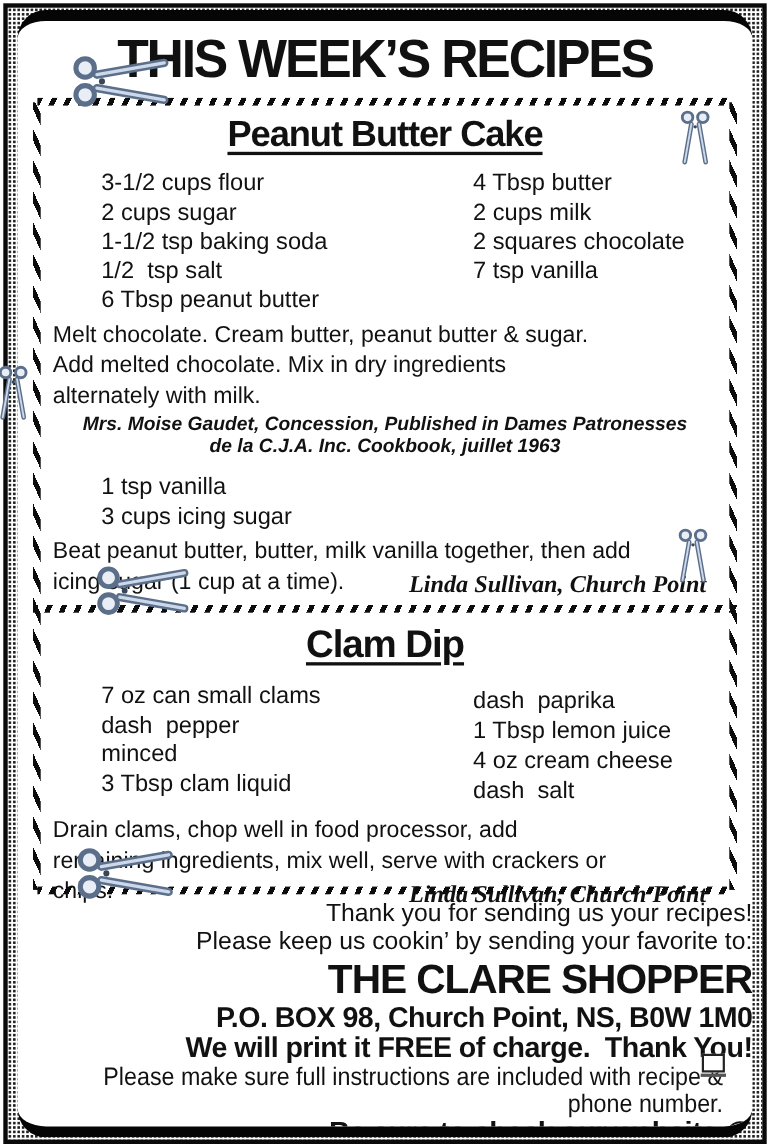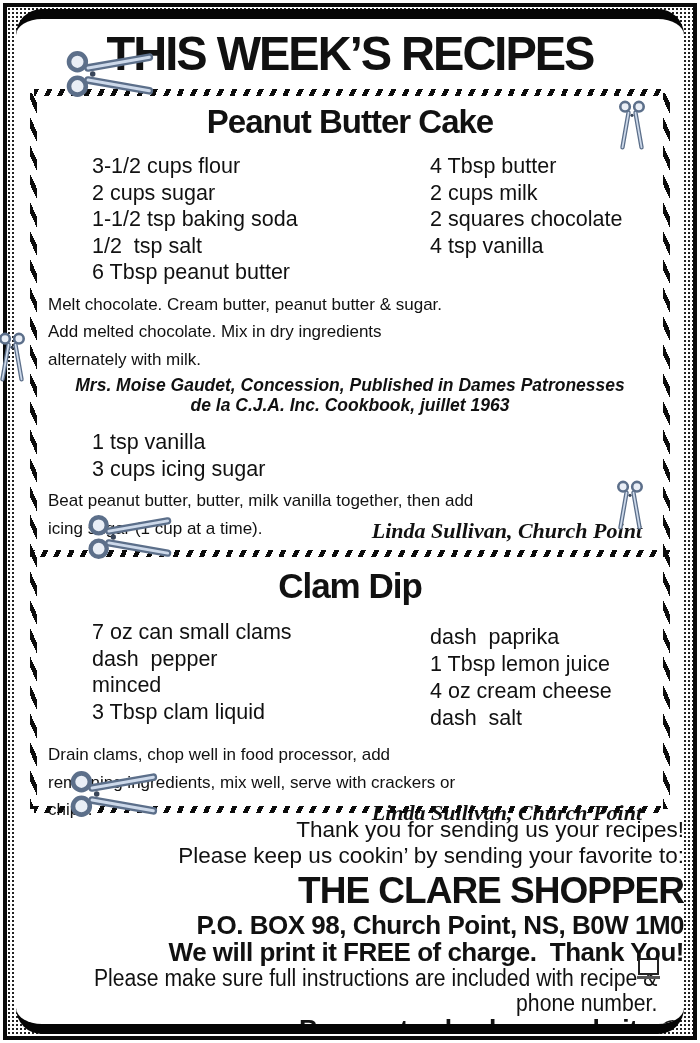--- a/index.html
+++ b/index.html
@@ -24,28 +24,28 @@
   .hash { position:absolute; z-index:1; }
   .hash.top    { left:4px; right:4px; top:0;    height:7px; background:repeating-linear-gradient(115deg,#0c0c0c 0 4.5px,transparent 4.5px 12px); }
   .hash.bottom { left:4px; right:4px; bottom:0; height:7px; background:repeating-linear-gradient(115deg,#0c0c0c 0 4.5px,transparent 4.5px 12px); }
   .hash.left   { top:4px; bottom:4px; left:0;   width:7px;  background:repeating-linear-gradient(65deg,#0c0c0c 0 4.5px,transparent 4.5px 12px); }
   .hash.right  { top:4px; bottom:4px; right:0;  width:7px;  background:repeating-linear-gradient(65deg,#0c0c0c 0 4.5px,transparent 4.5px 12px); }
   .hash-row { position:relative; height:7px; margin:6px -18px 0 -18px;
               background:repeating-linear-gradient(115deg,#0c0c0c 0 4.5px,transparent 4.5px 12px); }
 
   .recipe-title { text-align:center; font-weight:bold; font-size:33px; letter-spacing:-1px; line-height:42px;
                   margin-top:2px; }
-  .recipe-title span { text-decoration-thickness:3px; text-underline-offset:5px; }
+  .recipe-title span { text-decoration:underline; text-decoration-thickness:3px; text-underline-offset:5px; }
 
   .ing-grid { display:grid; grid-template-columns:338px 1fr; margin-top:10px;margin-left:44px; }
   .ing-col { font-size:21.5px; line-height:26.5px; }
   .ing-col.pad-top { padding-top:5px; line-height:27px; }
   .ing-head { font-weight:bold; }
 
-  .instr { font-size:17px; line-height:27.5px; margin-top:5px; }
+  .instr { font-size:21px; line-height:27.5px; margin-top:5px; }
   .attr { font-family:Liberation Sans, sans-serif; font-style:italic; font-weight:bold;
           font-size:17.5px; line-height:20px; text-align:center; margin-top:2px; }
   .attr-right { font-family:"Liberation Serif", serif; font-style:italic; font-weight:bold;
                 font-size:22px; text-align:right; margin-top:-24px; padding-right:10px; }
 
   
   .footer { text-align:right; padding-top:4px; }
   .f-thanks { font-size:22.5px; line-height:25.5px; }
   .f-org { font-weight:bold; font-size:37px; letter-spacing:-1px; line-height:42px; margin-top:2px; }
   .f-bold { font-weight:bold; font-size:26px; line-height:27px; letter-spacing:-0.5px; }
@@ -84,21 +84,21 @@
           <div data-bind="recipes.cake.ing_left.0">3-1/2 cups flour</div>
           <div data-bind="recipes.cake.ing_left.1">2 cups sugar</div>
           <div data-bind="recipes.cake.ing_left.2">1-1/2 tsp baking soda</div>
           <div data-bind="recipes.cake.ing_left.3">1/2  tsp salt</div>
           <div data-bind="recipes.cake.ing_left.4">6 Tbsp peanut butter</div>
         </div>
         <div class="ing-col">
           <div data-bind="recipes.cake.ing_right.0">4 Tbsp butter</div>
           <div data-bind="recipes.cake.ing_right.1">2 cups milk</div>
           <div data-bind="recipes.cake.ing_right.2">2 squares chocolate</div>
-          <div data-bind="recipes.cake.ing_right.3">4 tsp vanilla</div>
+          <div data-bind="recipes.cake.ing_right.3">7 tsp vanilla</div>
         </div>
       </div>
 
       <div class="instr">
         <div data-bind="recipes.cake.instr_lines.0">Melt chocolate. Cream butter, peanut butter &amp; sugar.</div>
         <div data-bind="recipes.cake.instr_lines.1">Add melted chocolate. Mix in dry ingredients</div>
         <div data-bind="recipes.cake.instr_lines.2">alternately with milk.</div>
       </div>
 
       <div class="attr">

